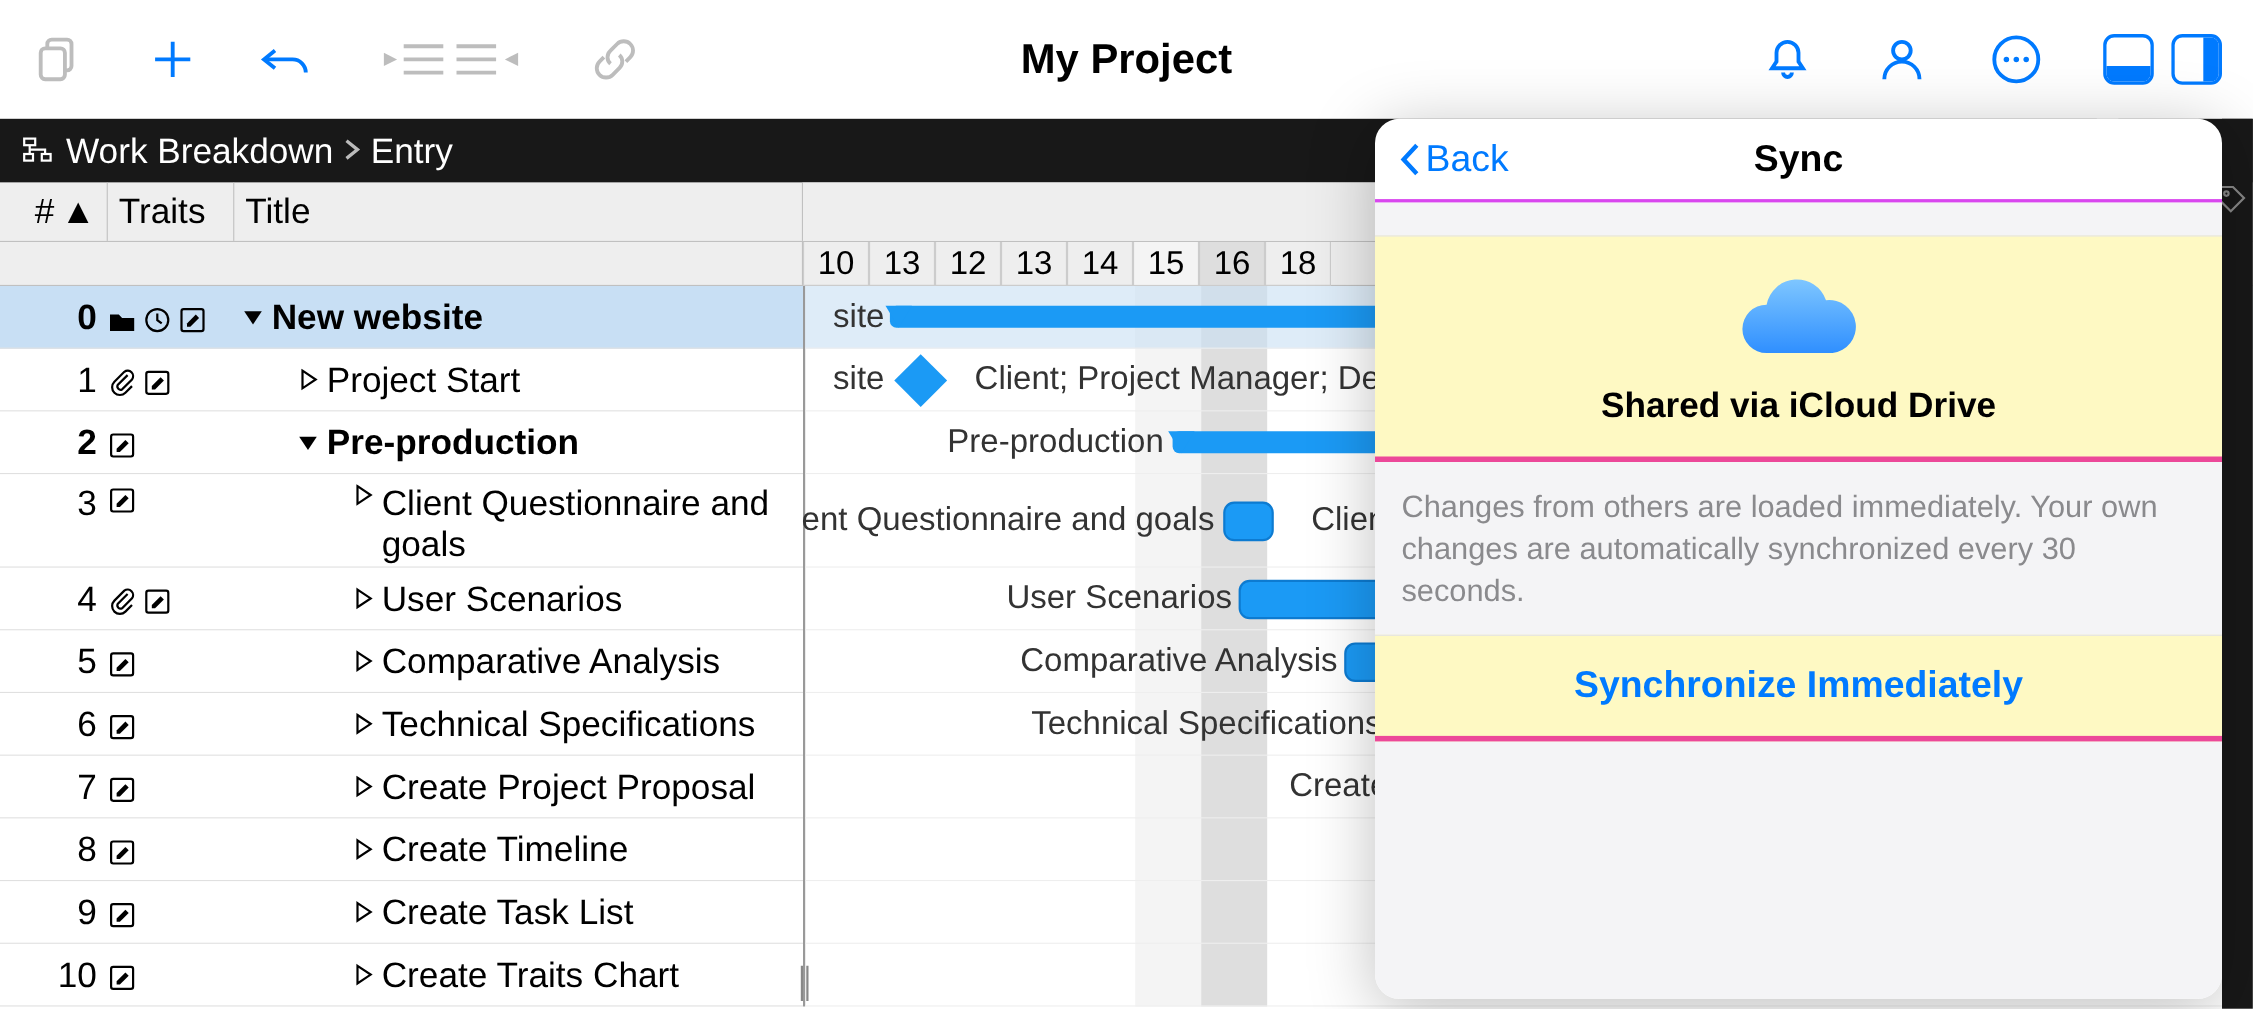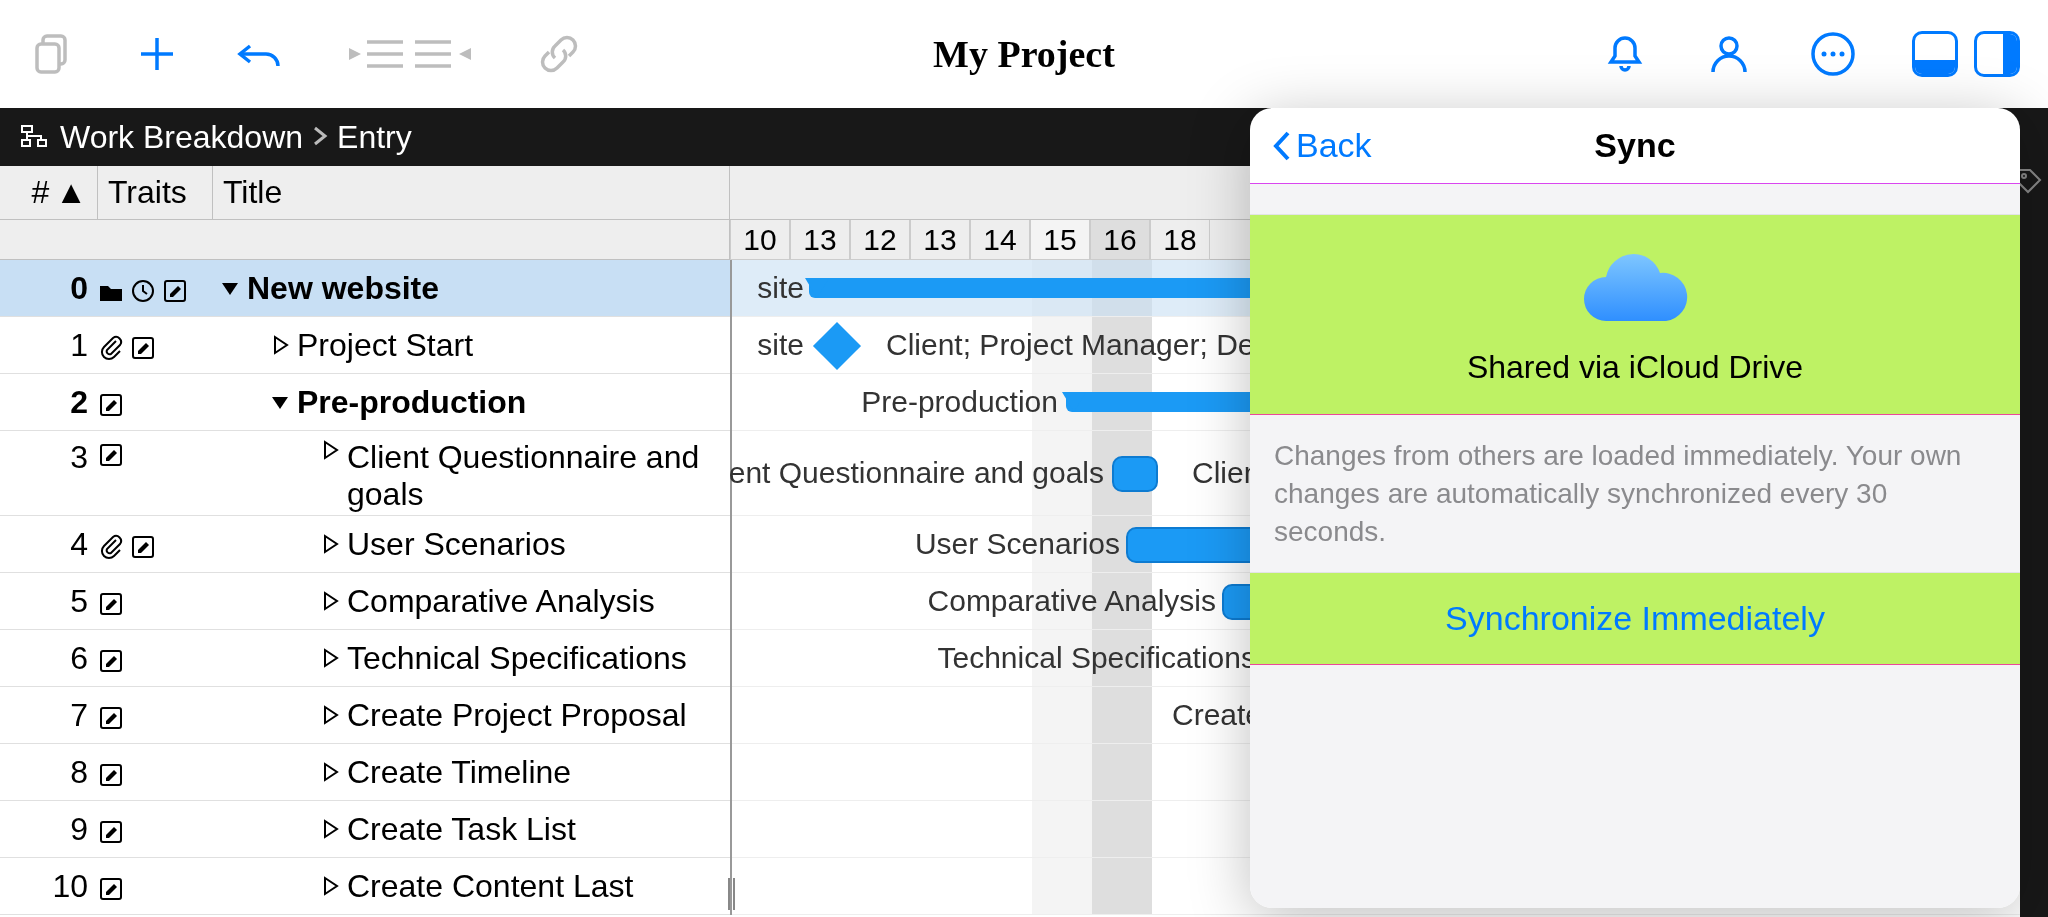--- a/index.html
+++ b/index.html
@@ -8,21 +8,21 @@
     width: 2048px; height: 917px; overflow: hidden; background: #fff;
     transform-origin: top left;
   }
   
   .toolbar {
     height: 108px; display: flex; align-items: center; padding: 0 28px;
     gap: 54px;
   }
   .toolbar .center-title {
     position: absolute; left: 0; right: 0; text-align: center;
-    font-size: 38px; font-weight: 700; pointer-events: none; font-family: Liberation Serif, serif;
+    font-size: 38px; font-weight: 700; pointer-events: none;
   }
   .toolbar .right { margin-left: auto; display: flex; gap: 54px; align-items: center;}
   .tb-icon { width: 50px; height: 50px; display: flex; align-items: center; justify-content: center; cursor: pointer;}
   .tb-icon svg { stroke: #007aff; fill: none; stroke-width: 3.5; }
   .tb-icon.gray svg { stroke: #bdbdbd; }
   .tb-pair { display: flex; gap: 16px; }
   .tb-pair .panel-btn { width:46px; height:46px; border:3px solid #007aff; border-radius:10px; position:relative; }
   .panel-btn .strip { position:absolute; background:#007aff; }
   .panel-btn .strip.bottom { left:0; right:0; bottom:0; height:14px; border-radius:0 0 7px 7px;}
   .panel-btn .strip.right  { top:0; bottom:0; right:0; width:14px; border-radius:0 7px 7px 0;}
@@ -88,27 +88,27 @@
     position:absolute; top:108px; right:28px; width:770px; height: 800px;
     background:#fff; border-radius:22px; box-shadow:0 10px 60px rgba(0,0,0,.25);
     overflow:hidden; z-index:50;
     display:flex; flex-direction:column;
   }
   .popover-arrow {
     position:absolute; top:-12px; right:84px; width:40px; height:24px; background:#fff;
     clip-path: polygon(50% 0,100% 100%,0 100%);
   }
   .pop-header {
-    height:76px; border-bottom:1px solid #d946ef; display:flex; align-items:center;
+    height:76px; border-bottom:3px solid #d946ef; display:flex; align-items:center;
     position:relative; padding:0 20px;
   }
   .pop-back { color:#007aff; font-size:34px; display:flex; align-items:center; gap:4px; cursor:pointer;}
   .pop-title { position:absolute; left:0; right:0; text-align:center; font-size:34px; font-weight:600; pointer-events:none;}
   .pop-body { background:#f4f4f6; flex:1;}
-  .section { background:#bef264; border-top:1px solid #e3e3e6; border-bottom:1px solid #ec4899;}
+  .section { background:#fef9c3; border-top:1px solid #e3e3e6; border-bottom:5px solid #ec4899;font-weight:bold;}
   .icloud-sec { text-align:center; padding:36px 0 28px; margin-top:30px;}
   .icloud-sec .cap { font-size:32px; margin-top:20px;}
   .sync-row { padding:20px 24px; font-size:30px; color:#7a7a7d; border-top:1px solid #e3e3e6;}
   .note { padding:22px 24px; font-size:28px; color:#8a8a8d; line-height:1.35;}
   .action { text-align:center; padding:26px 0; font-size:34px; color:#007aff; cursor:pointer;}
   
   .right-edge { position:absolute; top:108px; right:0; width:28px; bottom:0; background:#181818; z-index:5;}
   .tag-icon { position:absolute; top:166px; right:4px; z-index:6;}
   
   .splitter { position:absolute; left:727px; top:874px; width:10px; height:40px; z-index:20;}
@@ -417,21 +417,21 @@
               <rect x="3" y="3" width="20" height="20" rx="2"></rect>
               <path d="M8 16 l8-8 3 3 -8 8 -3 0 Z" fill="#000" stroke="none"></path>
             </svg></span>
         </div>
         <div style="width: 100px;"></div>
         <div class="disc">
           <svg width="22" height="22" viewBox="0 0 22 22" fill="none" stroke="#000" stroke-width="2">
             <path d="M6 3 l12 8 -12 8 Z"></path>
           </svg>
         </div>
-        <div class="title-txt">Create Content Last</div>
+        <div class="title-txt">Create Traits Chart</div>
       </div>
     </div>
   <div class="gantt">
     <div class="daygrid" id="daygrid">
         <div class="daycol "></div>
         <div class="daycol "></div>
         <div class="daycol "></div>
         <div class="daycol "></div>
         <div class="daycol "></div>
         <div class="daycol gray"></div>

